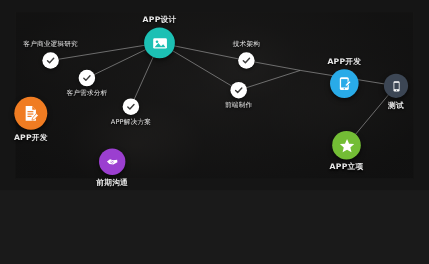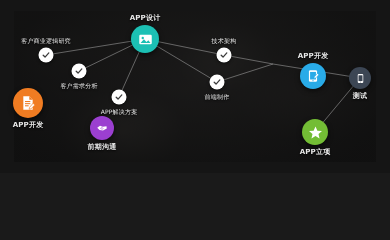--- a/index.html
+++ b/index.html
@@ -107,21 +107,21 @@
         <span class="lbl below">客户需求分析</span>
       </div>
       <div class="node" style="left: 119px; top: 97px;">
         <div class="bubble check" style="width: 15px; height: 15px; background: rgb(255, 255, 255);">
           <svg width="9" height="9" viewBox="0 0 24 24">
             <path d="M4.5 12.5 L9.5 17.5 L19.5 6.5" fill="none" stroke="#3b3b3b" stroke-width="3.4" stroke-linecap="round" stroke-linejoin="round"></path>
           </svg>
         </div>
         <span class="lbl below">APP解决方案</span>
       </div>
-      <div class="node big" style="left: 102px; top: 128px;">
+      <div class="node big" style="left: 102px; top: 147px;">
         <div class="bubble" style="width: 24px; height: 24px; background: rgb(155, 63, 208);">
           <svg width="12" height="12" viewBox="0 0 24 24">
             <path d="M2.5 11.5 L8 7.5 L13.5 9.5 L21 8.5 L21.5 13 L14 17 L7 16z" fill="#ffffff"></path>
             <path d="M8.5 12.5 L13 15" stroke="#9b3fd0" stroke-width="1.2" fill="none"></path>
             <path d="M10.5 10.5 L15 13.2" stroke="#9b3fd0" stroke-width="1.2" fill="none"></path>
           </svg>
         </div>
         <span class="lbl below">前期沟通</span>
       </div>
       <div class="node big" style="left: 145px; top: 39px;">

